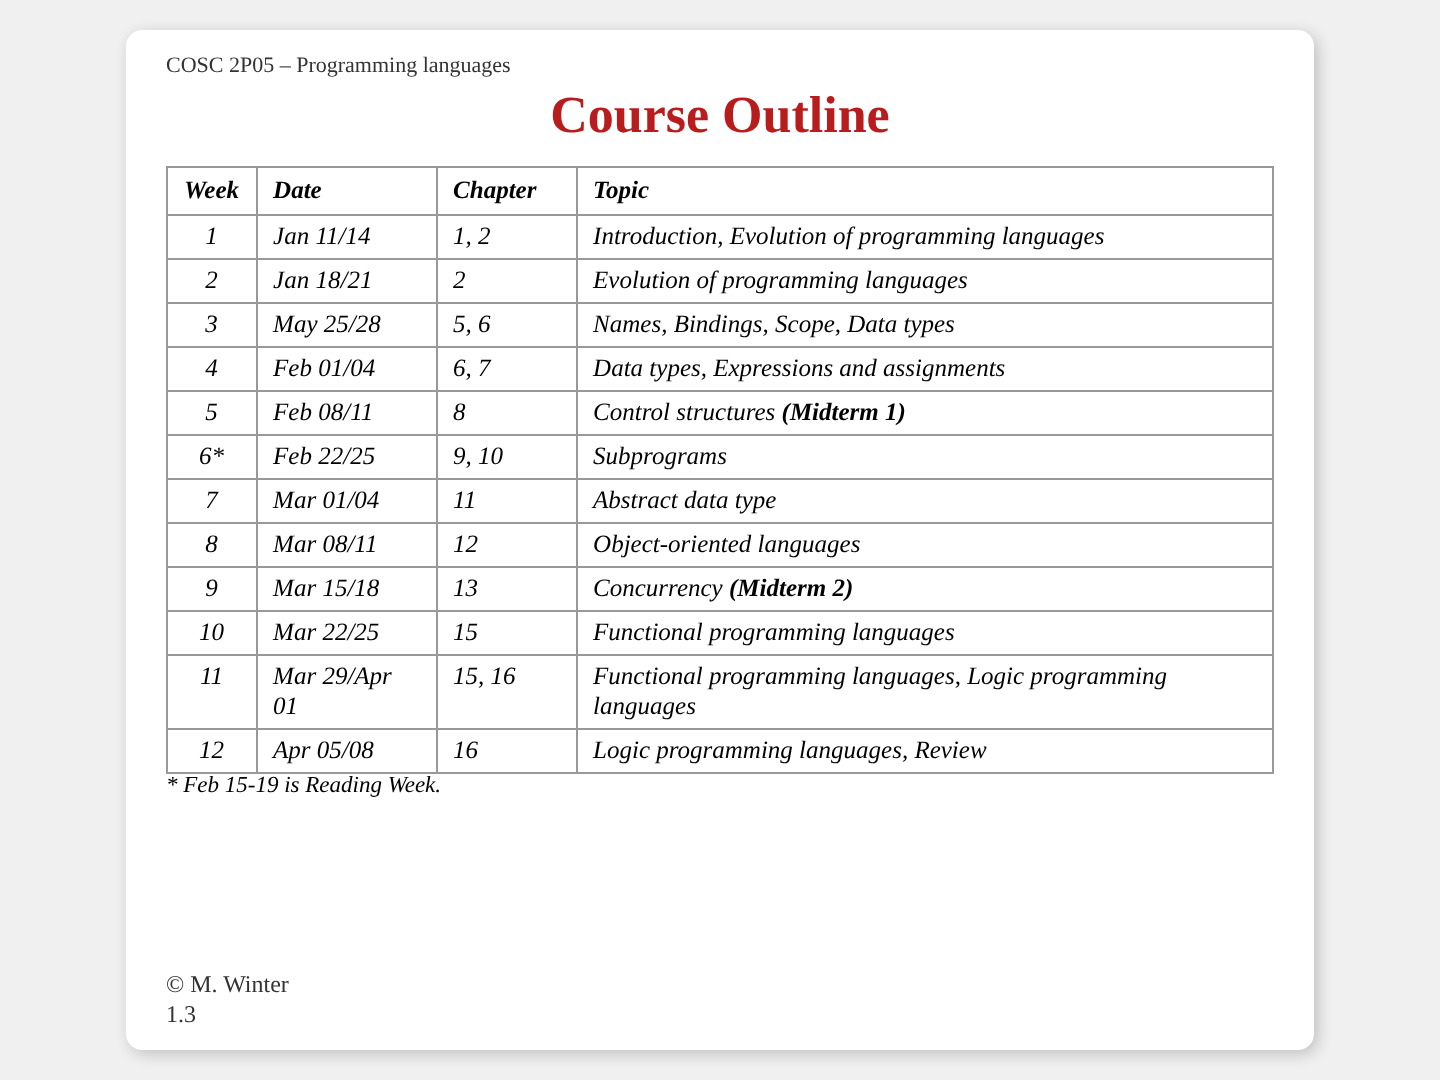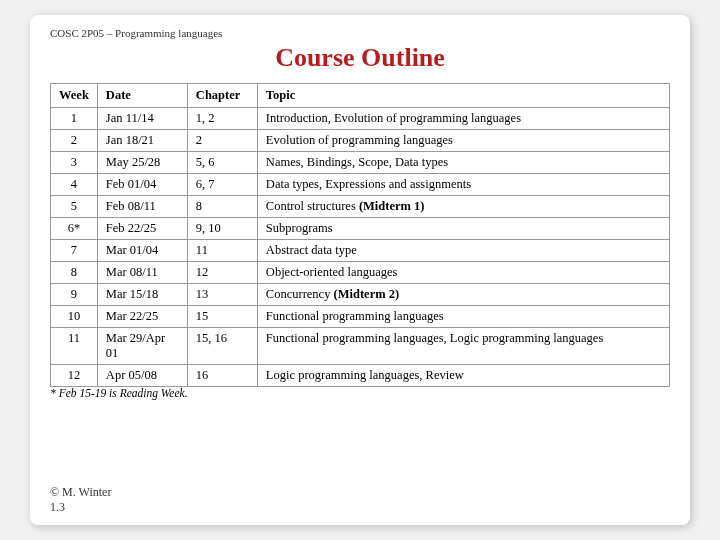--- a/index.html
+++ b/index.html
@@ -8,21 +8,21 @@
       height: 540px;
       background: #f0f0f0;
       font-family: Times New Roman, serif;
       font-size: 13px;
       color: #000;
       display: flex;
       align-items: center;
       justify-content: center;
     }
     .slide {
-      width: 660px;
+      width: 594px;
       height: 510px;
       background: #fff;
       border-radius: 8px;
       box-shadow: 2px 2px 8px rgba(0,0,0,0.2);
       padding: 12px 20px 10px 20px;
       display: flex;
       flex-direction: column;
       position: relative;
     }
     .top-label {
@@ -34,20 +34,21 @@
       text-align: center;
       font-size: 26px;
       font-weight: bold;
       color: #b91c1c;
       margin-bottom: 10px;
     }
     table {
       width: 100%;
       border-collapse: collapse;
       font-size: 12.5px;
+      font-style: italic;
     }
     thead tr {
       background: #fff;
     }
     thead th {
       border: 1px solid #999;
       padding: 4px 8px;
       text-align: left;
       font-weight: bold;
       background: #fff;

